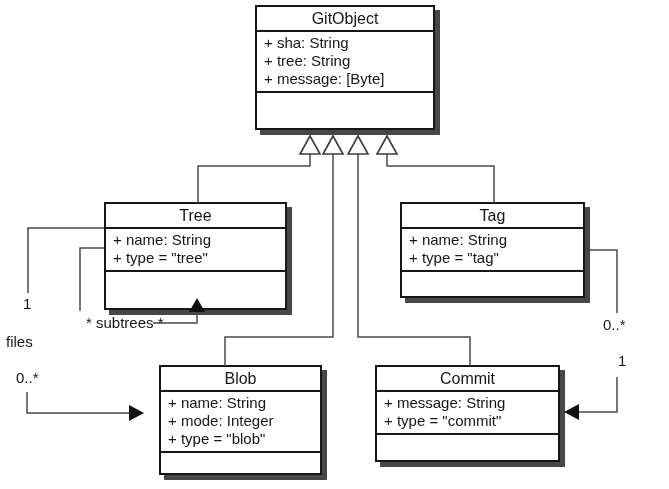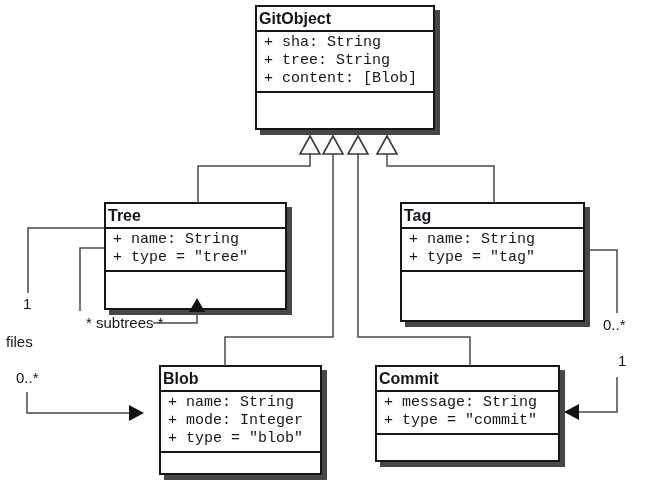--- a/index.html
+++ b/index.html
@@ -18,33 +18,33 @@
   .uml-class{
     position:absolute;
     box-sizing:border-box;
     display:flex;flex-direction:column;
     background:#ffffff;
     border:2px solid #161616;
     box-shadow:5px 5px 0 #474747;
     z-index:2;
   }
   .uml-title{
-    font-weight:bold;
+    font-weight:normal;
     font-size:16px;
     line-height:21px;
+    text-align:center;
     padding:1px 2px;
     white-space:nowrap;
   }
   .uml-attrs{
     border-top:2px solid #161616;
     padding:2px 7px 3px 7px;
     font-size:15px;
     line-height:18px;
     white-space:nowrap;
-    font-family:Liberation Mono, monospace;
   }
   .uml-methods{
     border-top:2px solid #161616;
     flex:1;
   }
   .edge-label{
     position:absolute;
     font-size:15px;
     line-height:18px;
     z-index:4;
@@ -79,35 +79,35 @@
     <polyline points="588,250 617,250 617,313" fill="none" stroke="#4a4a4a" stroke-width="1.5"></polyline>
     <polyline points="617,377 617,412 570,412" fill="none" stroke="#4a4a4a" stroke-width="1.5"></polyline>
     <polygon points="564,412 579,404 579,420" fill="#111111"></polygon>
   </svg>
 
   <div class="uml-class" style="left:255px;top:5px;width:180px;height:125px;">
     <div class="uml-title">GitObject</div>
     <div class="uml-attrs">
       <div>+ sha: String</div>
       <div>+ tree: String</div>
-      <div>+ content: [Blob]</div>
+      <div>+ message: [Byte]</div>
     </div>
     <div class="uml-methods"></div>
   </div>
 
   <div class="uml-class" style="left:104px;top:202px;width:183px;height:108px;">
     <div class="uml-title">Tree</div>
     <div class="uml-attrs">
       <div>+ name: String</div>
       <div>+ type = "tree"</div>
     </div>
     <div class="uml-methods"></div>
   </div>
 
-  <div class="uml-class" style="left:400px;top:202px;width:185px;height:120px;">
+  <div class="uml-class" style="left:400px;top:202px;width:185px;height:96px;">
     <div class="uml-title">Tag</div>
     <div class="uml-attrs">
       <div>+ name: String</div>
       <div>+ type = "tag"</div>
     </div>
     <div class="uml-methods"></div>
   </div>
 
   <div class="uml-class" style="left:159px;top:365px;width:163px;height:110px;">
     <div class="uml-title">Blob</div>

